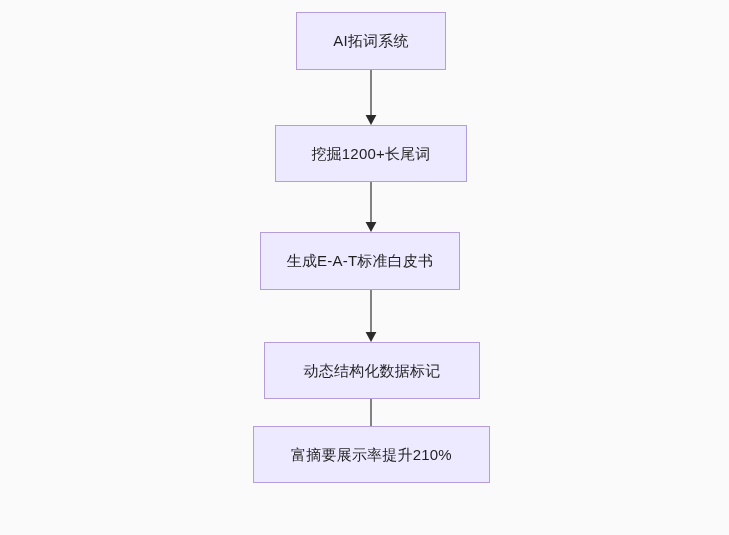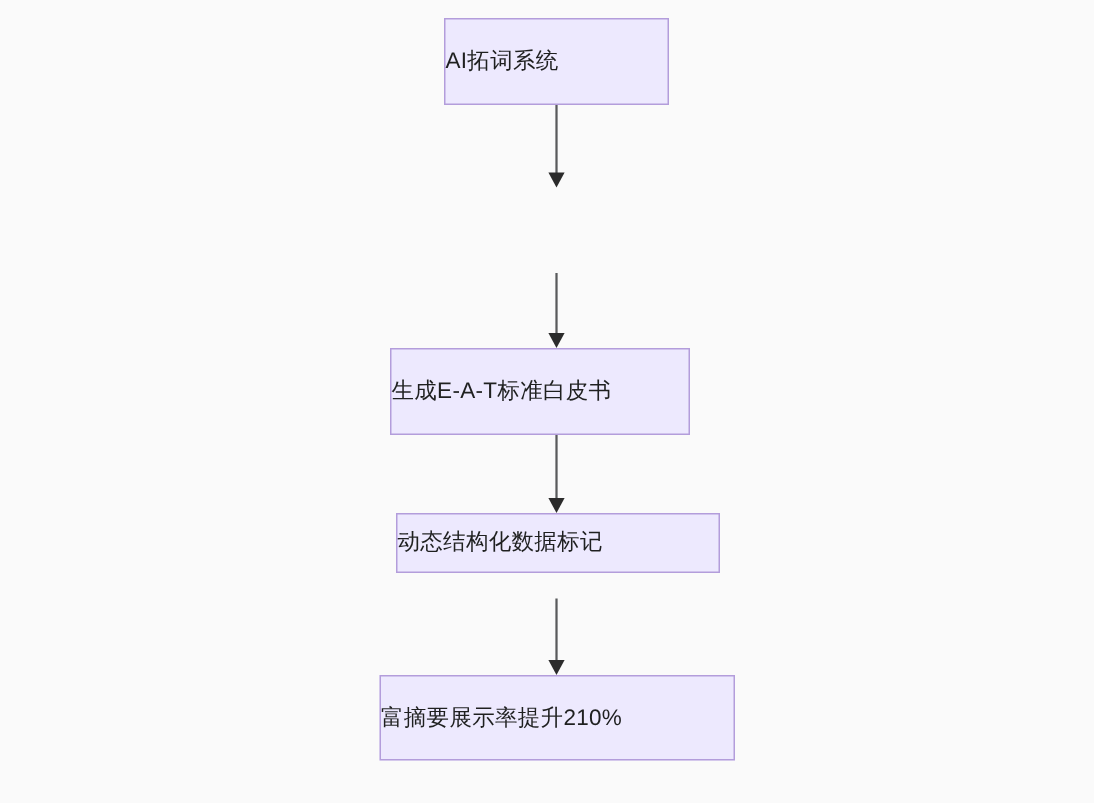--- a/index.html
+++ b/index.html
@@ -20,20 +20,21 @@
     height: 535px;
   }
 
   .node {
     position: absolute;
     box-sizing: border-box;
     background: #ede9fe;
     border: 1.4px solid #b39ddb;
     display: flex;
     align-items: center;
+    justify-content: center;
     color: #1f2020;
     font-size: 15px;
     line-height: 1.2;
     letter-spacing: 0.2px;
     white-space: nowrap;
   }
 
   .node-label {
     display: block;
     text-align: center;
@@ -77,26 +78,29 @@
 
   <svg class="edge" style="left:360px; top:399px; width:22px; height:52px;" viewBox="0 0 22 52" width="22" height="52">
     <path class="edge-line" d="M11,0 L11,43"></path>
     <polygon class="edge-arrow" points="11,51 5.6,41 16.4,41"></polygon>
   </svg>
 
   <div class="node" style="left:296px; top:12px; width:150px; height:58px;">
     <span class="node-label">AI拓词系统</span>
   </div>
 
+  <div class="node" style="left:275px; top:125px; width:192px; height:57px;">
+    <span class="node-label">挖掘1200+长尾词</span>
+  </div>
 
   <div class="node" style="left:260px; top:232px; width:200px; height:58px;">
     <span class="node-label">生成E-A-T标准白皮书</span>
   </div>
 
-  <div class="node" style="left:264px; top:342px; width:216px; height:40px;">
+  <div class="node" style="left:264px; top:342px; width:216px; height:57px;">
     <span class="node-label">动态结构化数据标记</span>
   </div>
 
-  <div class="node" style="left:253px; top:450px; width:237px; height:57px;">
+  <div class="node" style="left:253px; top:426px; width:237px; height:57px;">
     <span class="node-label">富摘要展示率提升210%</span>
   </div>
 
 </div>
 
 </body></html>

